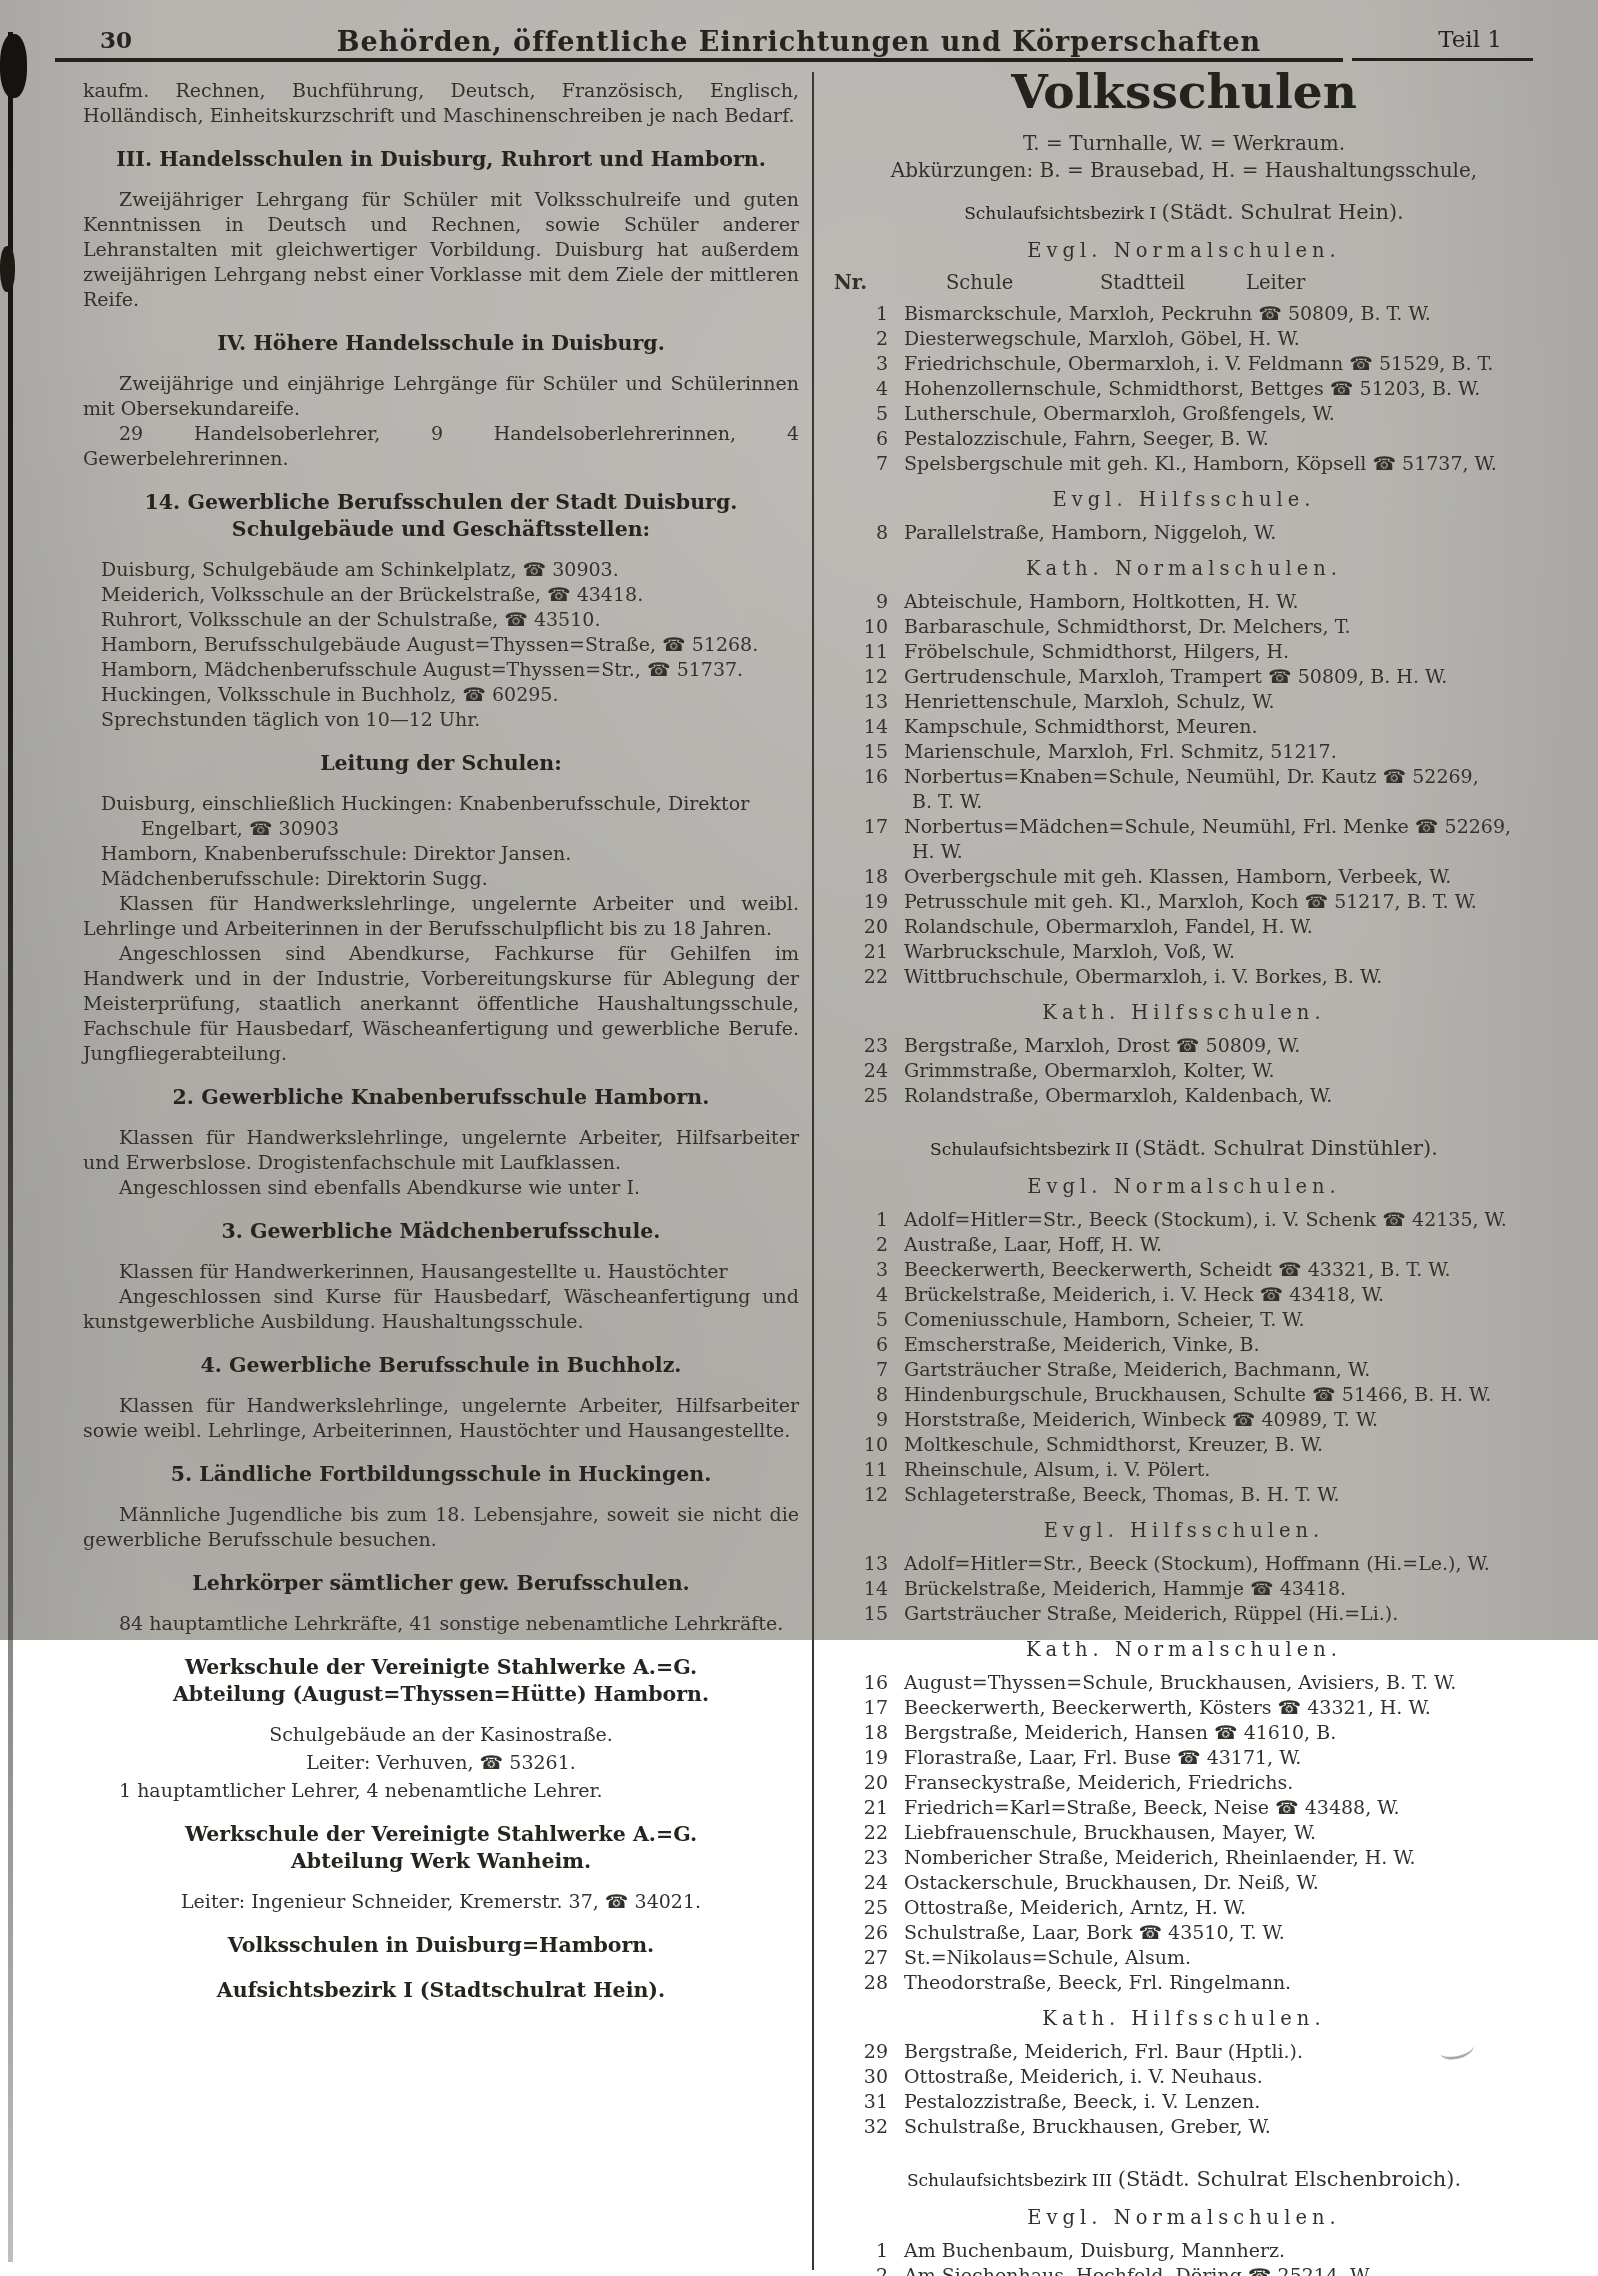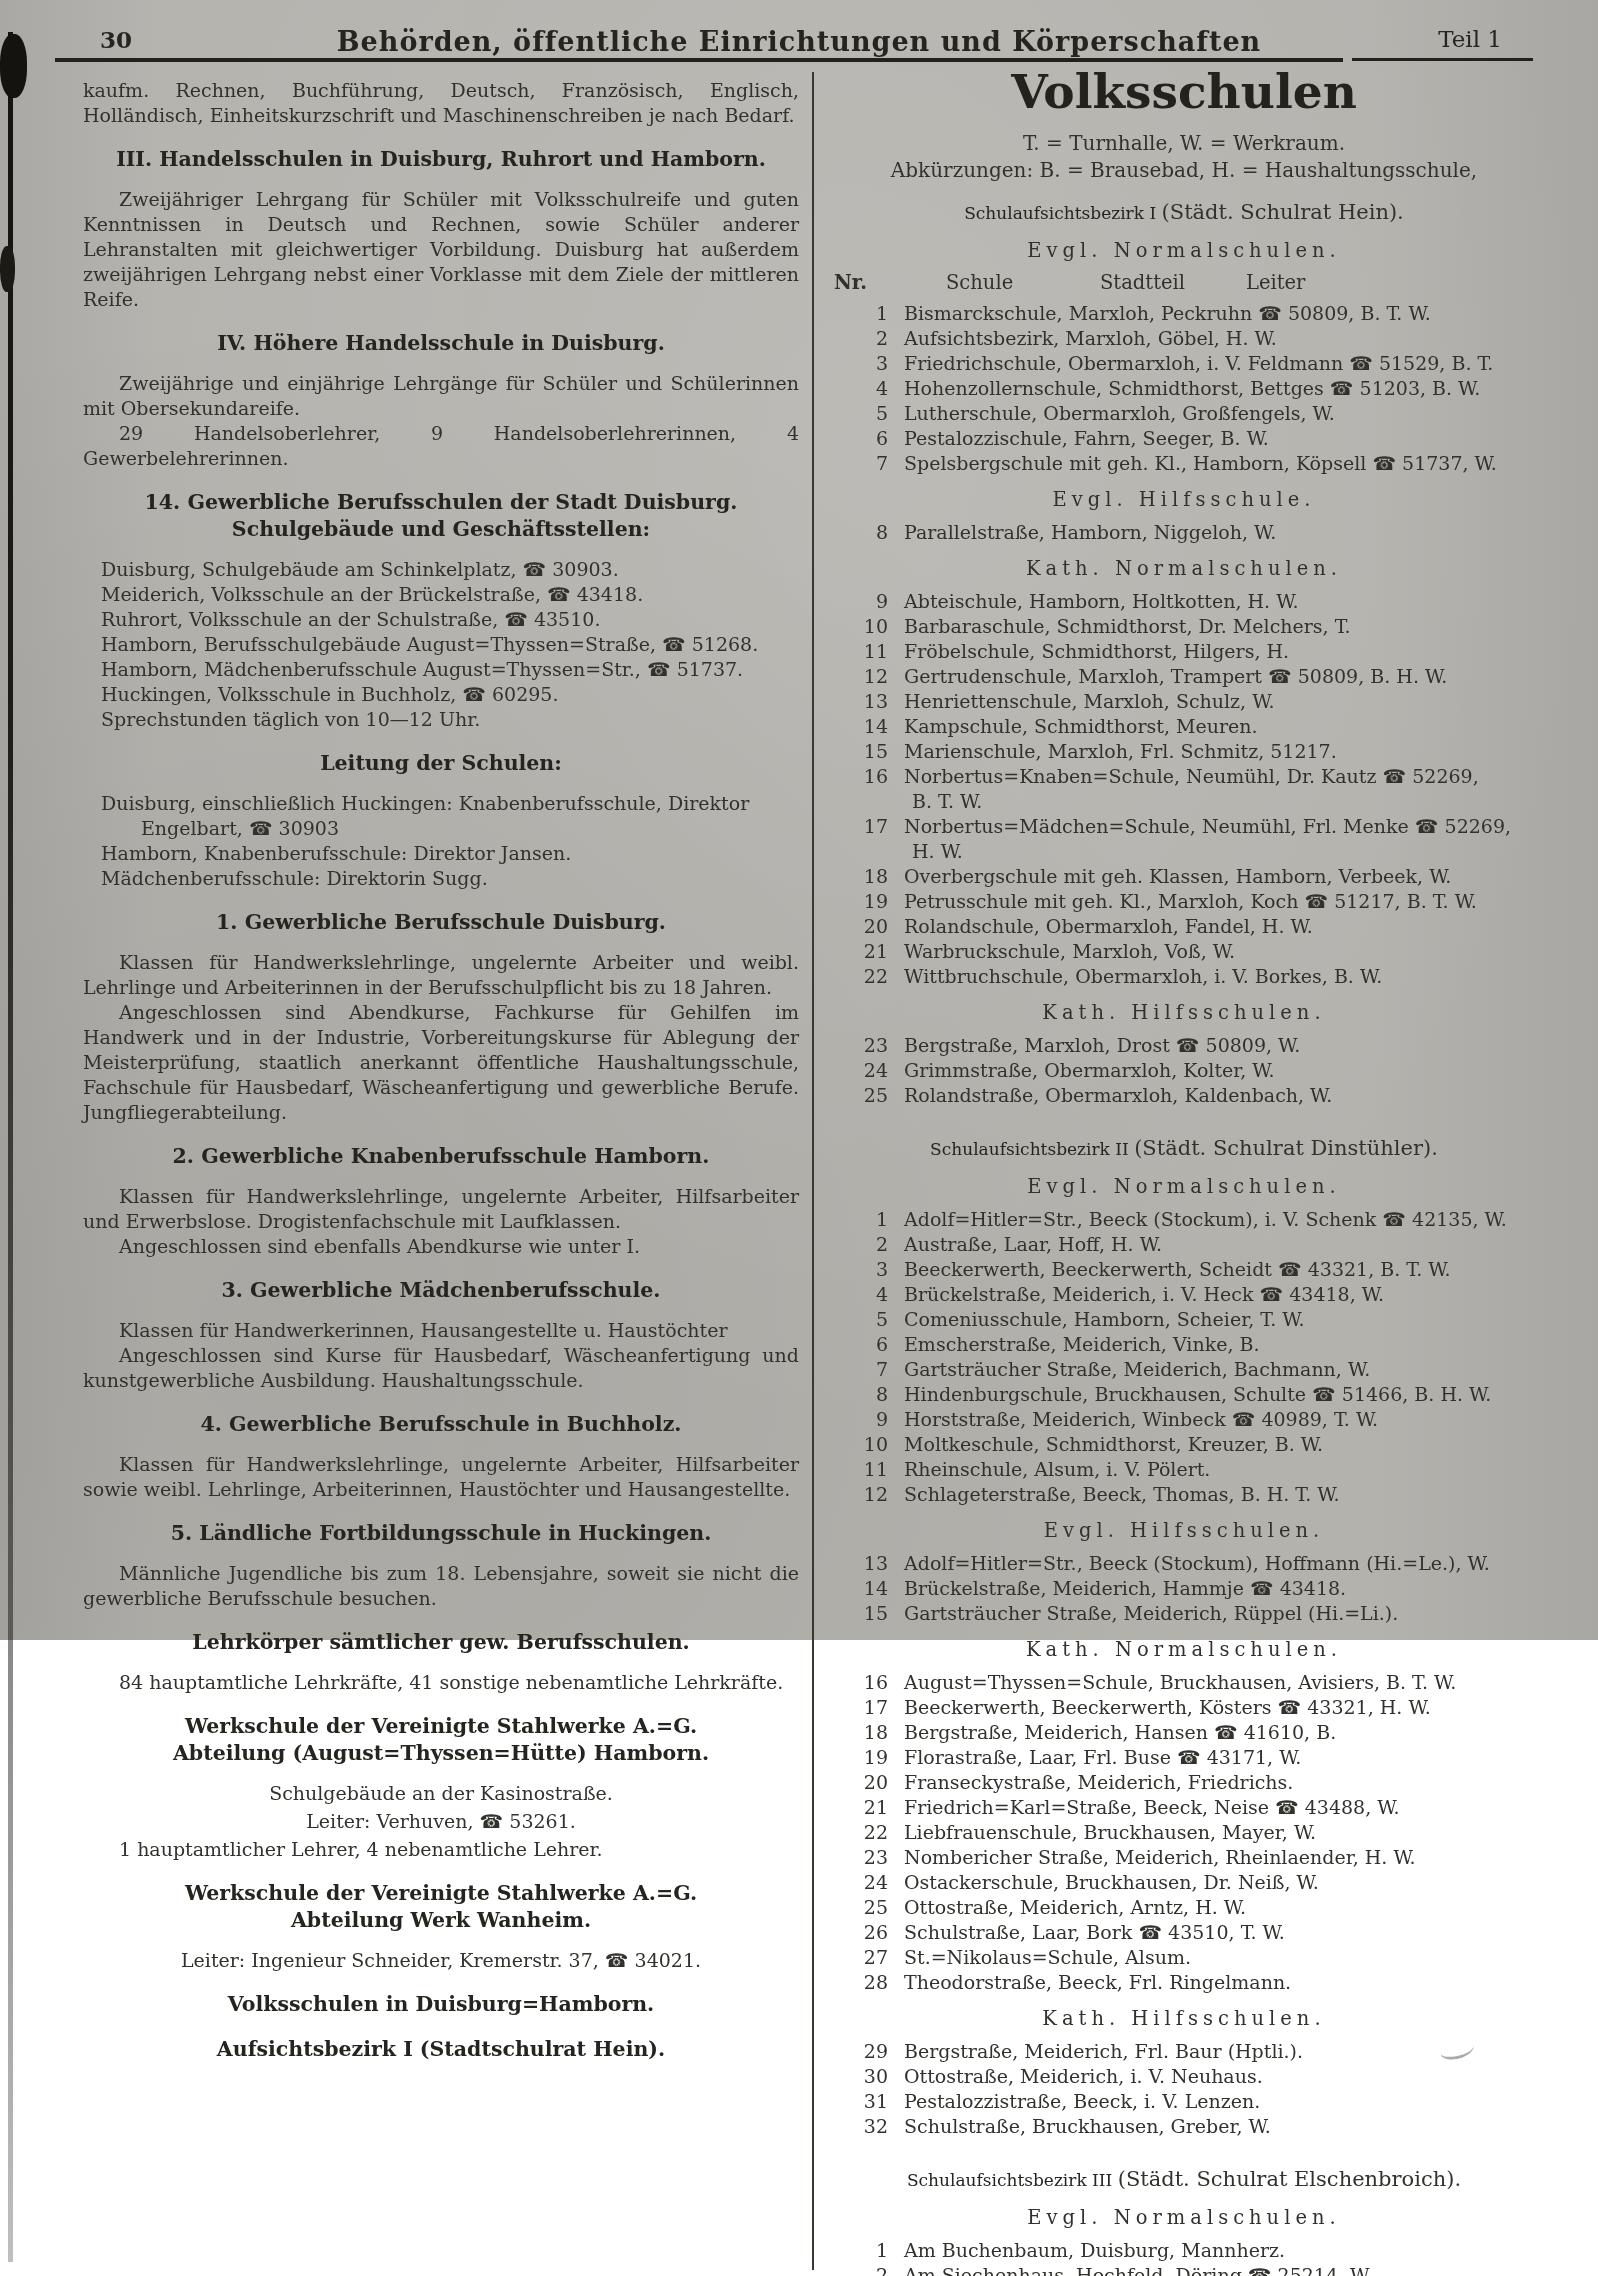--- a/index.html
+++ b/index.html
@@ -96,23 +96,20 @@
       <div class="lc-li">Hamborn, Berufsschulgebäude August=Thyssen=Straße, ☎ 51268.</div>
       <div class="lc-li">Hamborn, Mädchenberufsschule August=Thyssen=Str., ☎ 51737.</div>
       <div class="lc-li">Huckingen, Volksschule in Buchholz, ☎ 60295.</div>
       <div class="lc-li">Sprechstunden täglich von 10—12 Uhr.</div>
       <div class="lc-h">
         <div class="lc-h-line">Leitung der Schulen:</div>
       </div>
       <div class="lc-li">Duisburg, einschließlich Huckingen: Knabenberufsschule, Direktor Engelbart, ☎ 30903</div>
       <div class="lc-li">Hamborn, Knabenberufsschule: Direktor Jansen.</div>
       <div class="lc-li">Mädchenberufsschule: Direktorin Sugg.</div>
-      <div class="lc-h">
-        <div class="lc-h-line">1. Gewerbliche Berufsschule Duisburg.</div>
-      </div>
       <div class="lc-p">Klassen für Handwerkslehrlinge, ungelernte Arbeiter und weibl. Lehrlinge und Arbeiterinnen in der Berufsschulpflicht bis zu 18 Jahren.</div>
       <div class="lc-p">Angeschlossen sind Abendkurse, Fachkurse für Gehilfen im Handwerk und in der Industrie, Vorbereitungskurse für Ablegung der Meisterprüfung, staatlich anerkannt öffentliche Haushaltungsschule, Fachschule für Hausbedarf, Wäscheanfertigung und gewerbliche Berufe. Jungfliegerabteilung.</div>
       <div class="lc-h">
         <div class="lc-h-line">2. Gewerbliche Knabenberufsschule Hamborn.</div>
       </div>
       <div class="lc-p">Klassen für Handwerkslehrlinge, ungelernte Arbeiter, Hilfsarbeiter und Erwerbslose. Drogistenfachschule mit Laufklassen.</div>
       <div class="lc-p">Angeschlossen sind ebenfalls Abendkurse wie unter I.</div>
       <div class="lc-h">
         <div class="lc-h-line">3. Gewerbliche Mädchenberufsschule.</div>
       </div>
@@ -157,21 +154,21 @@
     <div id="rc-flow">
         <div class="rc-district-h first"><span class="rc-district-bold">Schulaufsichtsbezirk I </span><span class="rc-district-rest">(Städt. Schulrat Hein).</span></div>
         <div class="rc-subhead">Evgl. Normalschulen.</div>
         <div class="rc-table-header">
           <span class="rc-th" style="left: 6px; font-weight: bold;">Nr.</span>
           <span class="rc-th" style="left: 118px;">Schule</span>
           <span class="rc-th" style="left: 272px;">Stadtteil</span>
           <span class="rc-th" style="left: 418px;">Leiter</span>
         </div>
         <div class="rc-item"><span class="rc-nr">1</span><span class="rc-text">Bismarckschule, Marxloh, Peckruhn ☎ 50809, B. T. W.</span></div>
-        <div class="rc-item"><span class="rc-nr">2</span><span class="rc-text">Aufsichtsbezirk, Marxloh, Göbel, H. W.</span></div>
+        <div class="rc-item"><span class="rc-nr">2</span><span class="rc-text">Diesterwegschule, Marxloh, Göbel, H. W.</span></div>
         <div class="rc-item"><span class="rc-nr">3</span><span class="rc-text">Friedrichschule, Obermarxloh, i. V. Feldmann ☎ 51529, B. T.</span></div>
         <div class="rc-item"><span class="rc-nr">4</span><span class="rc-text">Hohenzollernschule, Schmidthorst, Bettges ☎ 51203, B. W.</span></div>
         <div class="rc-item"><span class="rc-nr">5</span><span class="rc-text">Lutherschule, Obermarxloh, Großfengels, W.</span></div>
         <div class="rc-item"><span class="rc-nr">6</span><span class="rc-text">Pestalozzischule, Fahrn, Seeger, B. W.</span></div>
         <div class="rc-item"><span class="rc-nr">7</span><span class="rc-text">Spelsbergschule mit geh. Kl., Hamborn, Köpsell ☎ 51737, W.</span></div>
         <div class="rc-subhead">Evgl. Hilfsschule.</div>
         <div class="rc-item"><span class="rc-nr">8</span><span class="rc-text">Parallelstraße, Hamborn, Niggeloh, W.</span></div>
         <div class="rc-subhead">Kath. Normalschulen.</div>
         <div class="rc-item"><span class="rc-nr">9</span><span class="rc-text">Abteischule, Hamborn, Holtkotten, H. W.</span></div>
         <div class="rc-item"><span class="rc-nr">10</span><span class="rc-text">Barbaraschule, Schmidthorst, Dr. Melchers, T.</span></div>

